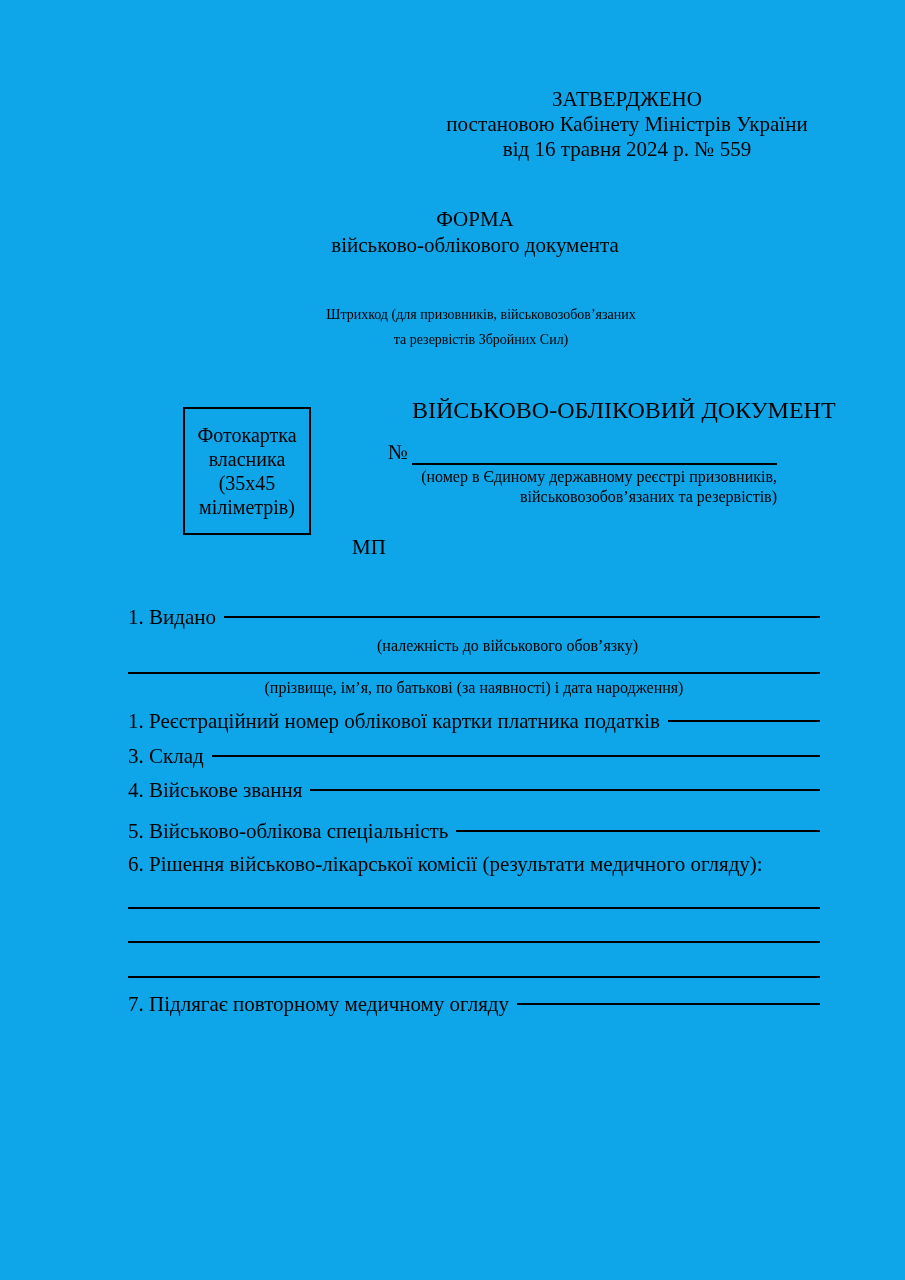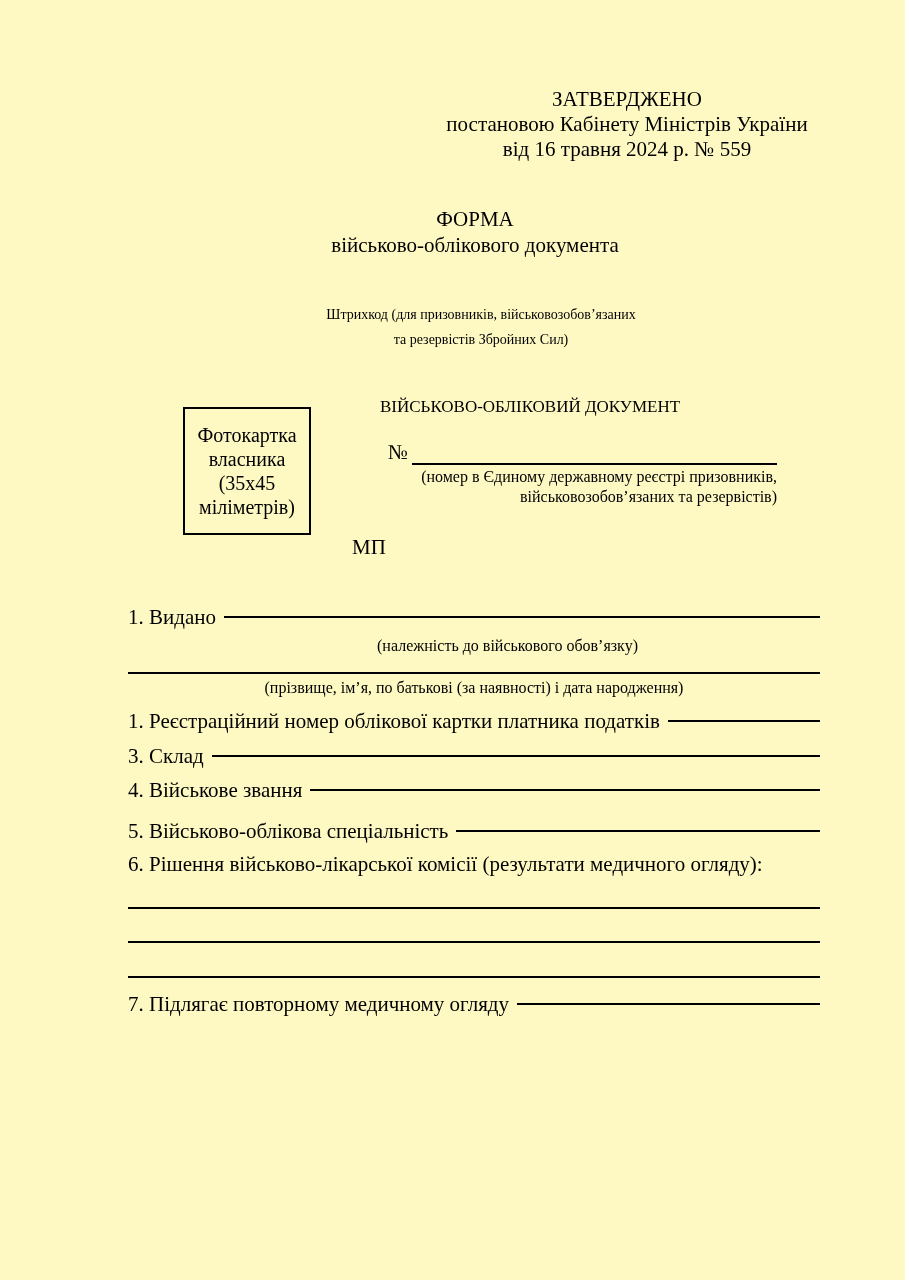--- a/index.html
+++ b/index.html
@@ -1,21 +1,21 @@
 <!DOCTYPE html>
 <html lang="uk"><head>
 <meta charset="utf-8">
 <title>Військово-обліковий документ</title>
 <style>
   html,body{margin:0;padding:0;background:#e9e9e9;}
   .page{
     position:relative;
     width:905px;height:1280px;
     margin:0 auto;
-    background:#fef9c3;
+    background:#0ea5e9;
     color:#000000;
     font-family:"Liberation Serif","DejaVu Serif",serif;
     overflow:hidden;
   }
   .abs{position:absolute;}
 
   
   .approval{left:420px;top:87px;width:414px;font-size:21px;line-height:25px;text-align:center;}
 
   
@@ -24,21 +24,21 @@
 
   
   .photo-box{
     left:183px;top:407px;width:124px;height:124px;
     border:2px solid #000;
     display:flex;flex-direction:column;justify-content:center;align-items:center;
     text-align:center;font-size:20px;line-height:24px;
   }
 
   
-  .doc-title{left:380px;top:397px;font-size:17px;white-space:nowrap;}
+  .doc-title{left:412px;top:397px;font-size:24px;white-space:nowrap;}
   .number-label{left:388px;top:440px;font-size:21px;}
   .number-line{left:412px;top:437px;width:365px;height:26px;border-bottom:2px solid #000;}
   .number-caption{left:412px;top:467px;width:365px;font-size:16px;line-height:20px;text-align:right;}
   .stamp{left:352px;top:535px;font-size:21px;}
 
   
   .row{
     left:128px;width:692px;height:28px;
     display:flex;align-items:center;
     font-size:21px;line-height:27px;white-space:nowrap;

